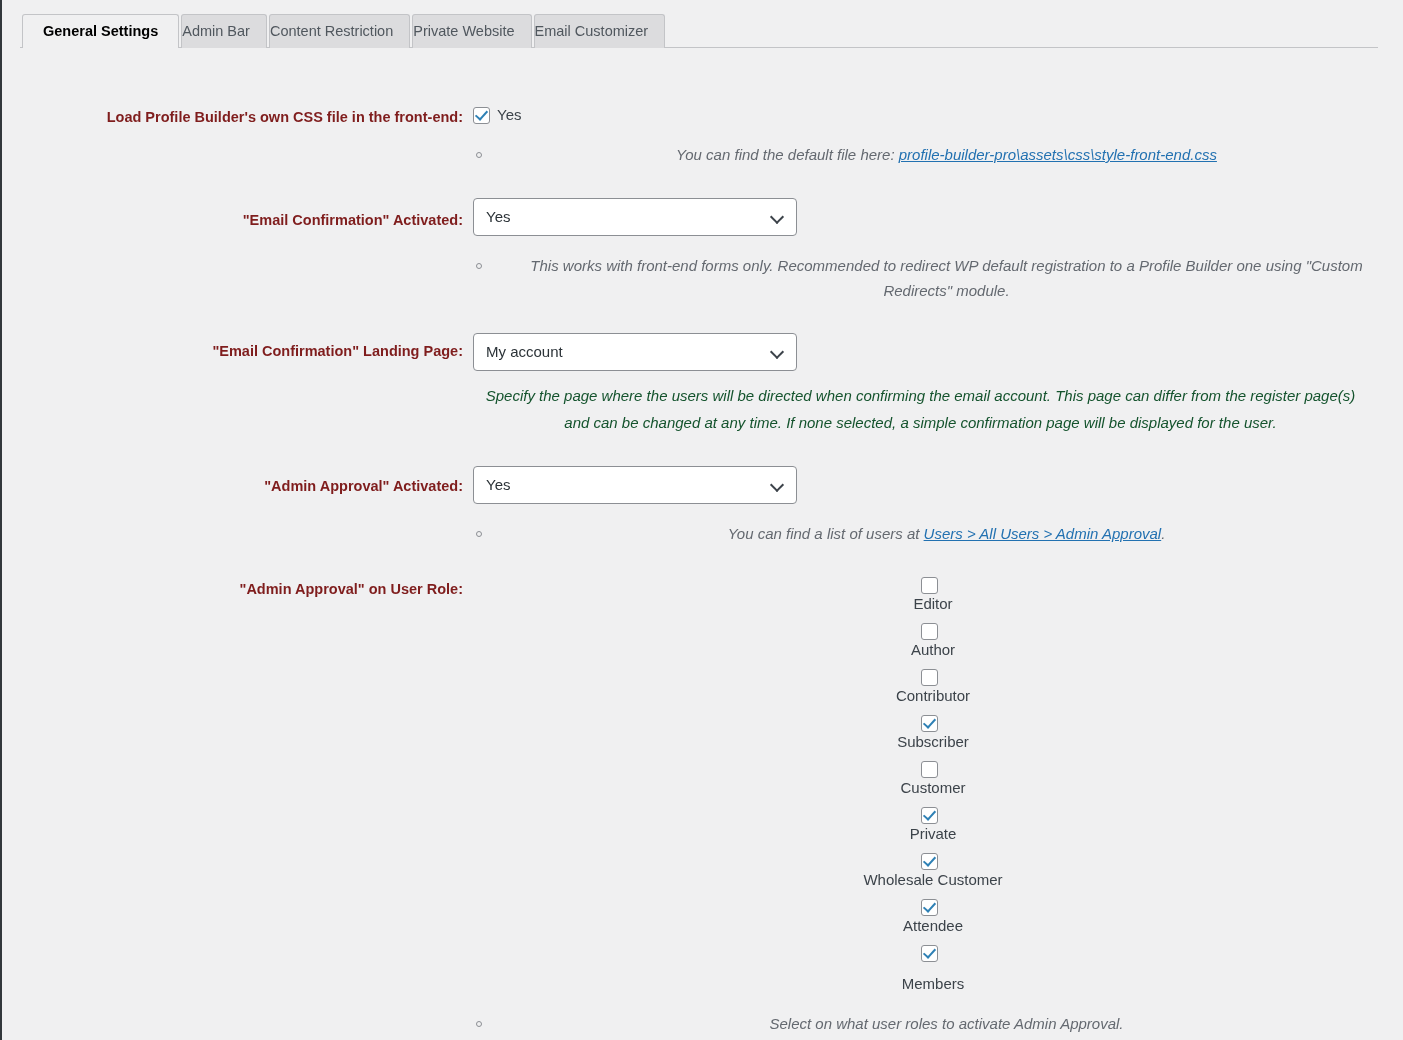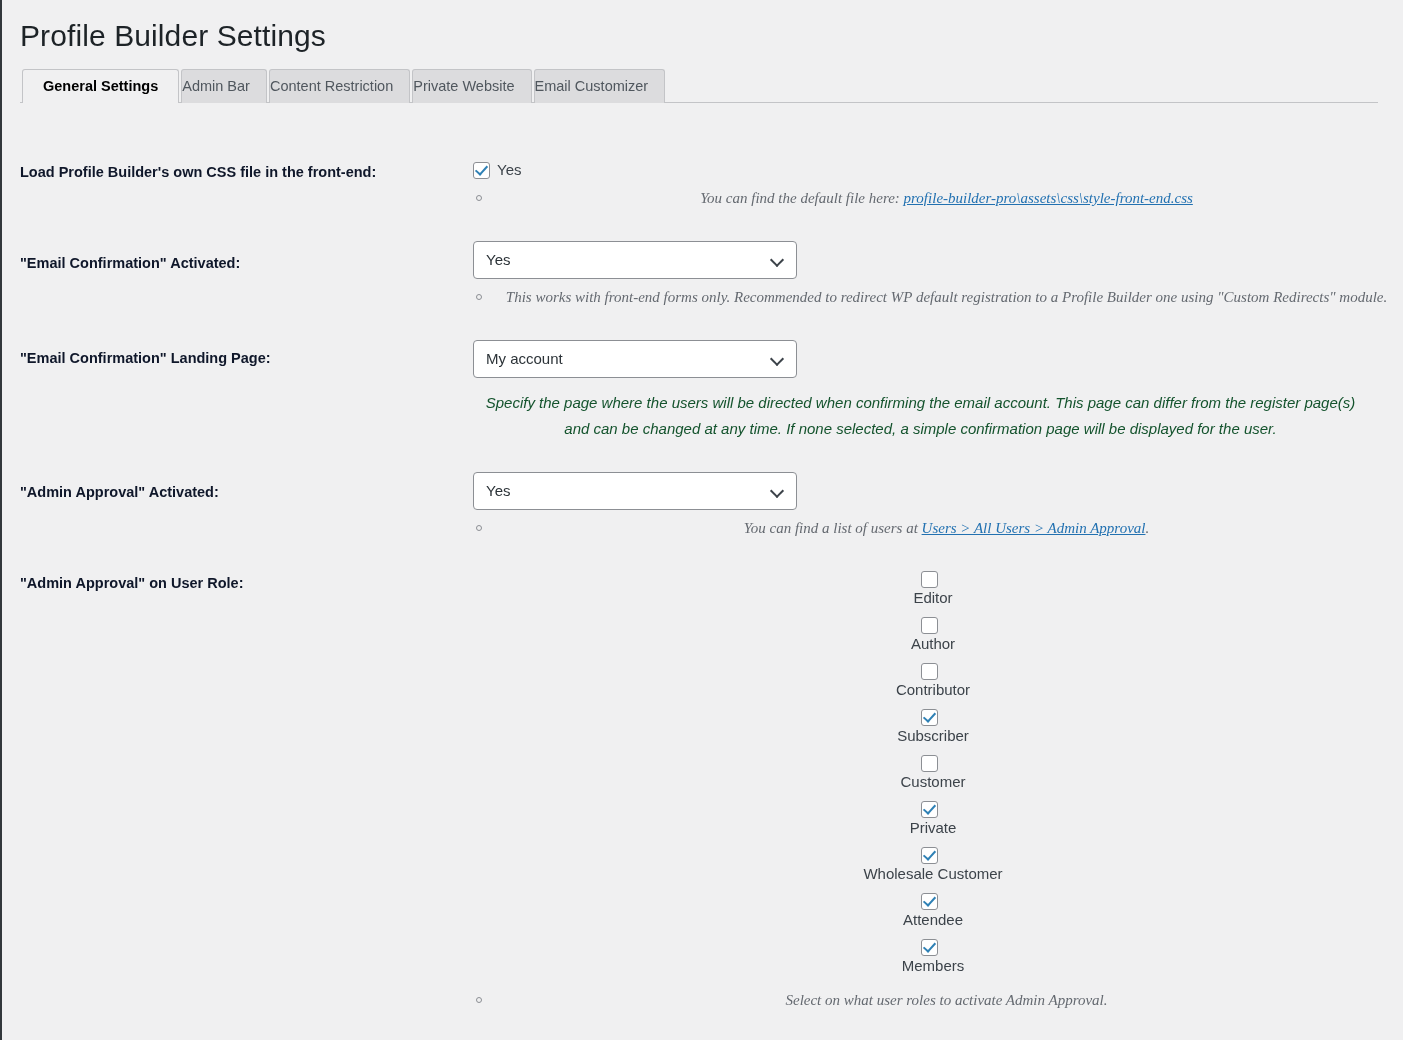--- a/index.html
+++ b/index.html
@@ -89,24 +89,24 @@
 
   
   .form-table {
     width: 1383px;
     border-collapse: collapse;
     margin-top: 42px;
   }
   .form-table tr { vertical-align: top; }
   .form-table th {
     width: 453px;
-    text-align: left;
+    text-align: right;
     font-size: 14.5px;
     font-weight: 700;
-    color: #0f172a;
+    color: #7f1d1d;
     padding: 20px 10px 20px 0;
     line-height: 1.3;
     box-sizing: border-box;
   }
   .form-table td {
     padding: 15px 10px 15px 0;
     font-size: 14.5px;
     line-height: 1.4;
     box-sizing: border-box;
     text-align: center;
@@ -186,23 +186,22 @@
     left: 0; top: 0;
     width: 8px; height: 8px;
     border: solid #3c434a;
     border-width: 0 2px 2px 0;
     transform: rotate(45deg);
   }
 
   
   .desc-list {
     list-style: none;
-    margin: 6px 0 0 0;
+    margin: 18px 0 0 0;
     padding: 0;
-    font-family: Liberation Serif, serif;
   }
   .desc-list li {
     position: relative;
     padding-left: 27px;
     font-style: italic;
     font-size: 15px;
     line-height: 1.65;
     color: #646970;
     max-width: 900px;
   }
@@ -230,30 +229,29 @@
     text-decoration: underline;
     font-style: italic;
     cursor: pointer;
   }
   .roles-list {
     margin: 0;
     padding: 0;
     list-style: none;
   }
   .roles-list li { margin-bottom: 9px; flex-direction: column; }
-  .roles-list li:last-child { margin-bottom: 12px; }
+  .roles-list li:last-child { margin-bottom: 12px; gap: 12px; }
 </style>
 </head>
 <body>
 
 <div class="left-edge"></div>
 
 <div class="page">
 
-  <h1 class="page-title">Profile Builder Settings</h1>
 
   <div class="tab-bar">
     <div class="tab-underline"></div>
     <a class="tab active">General Settings</a><a class="tab">Admin Bar</a><a class="tab">Content Restriction</a><a class="tab">Private Website</a><a class="tab">Email Customizer</a>
   </div>
 
   <table class="form-table">
     <tbody>
 
       <tr class="row-css">

